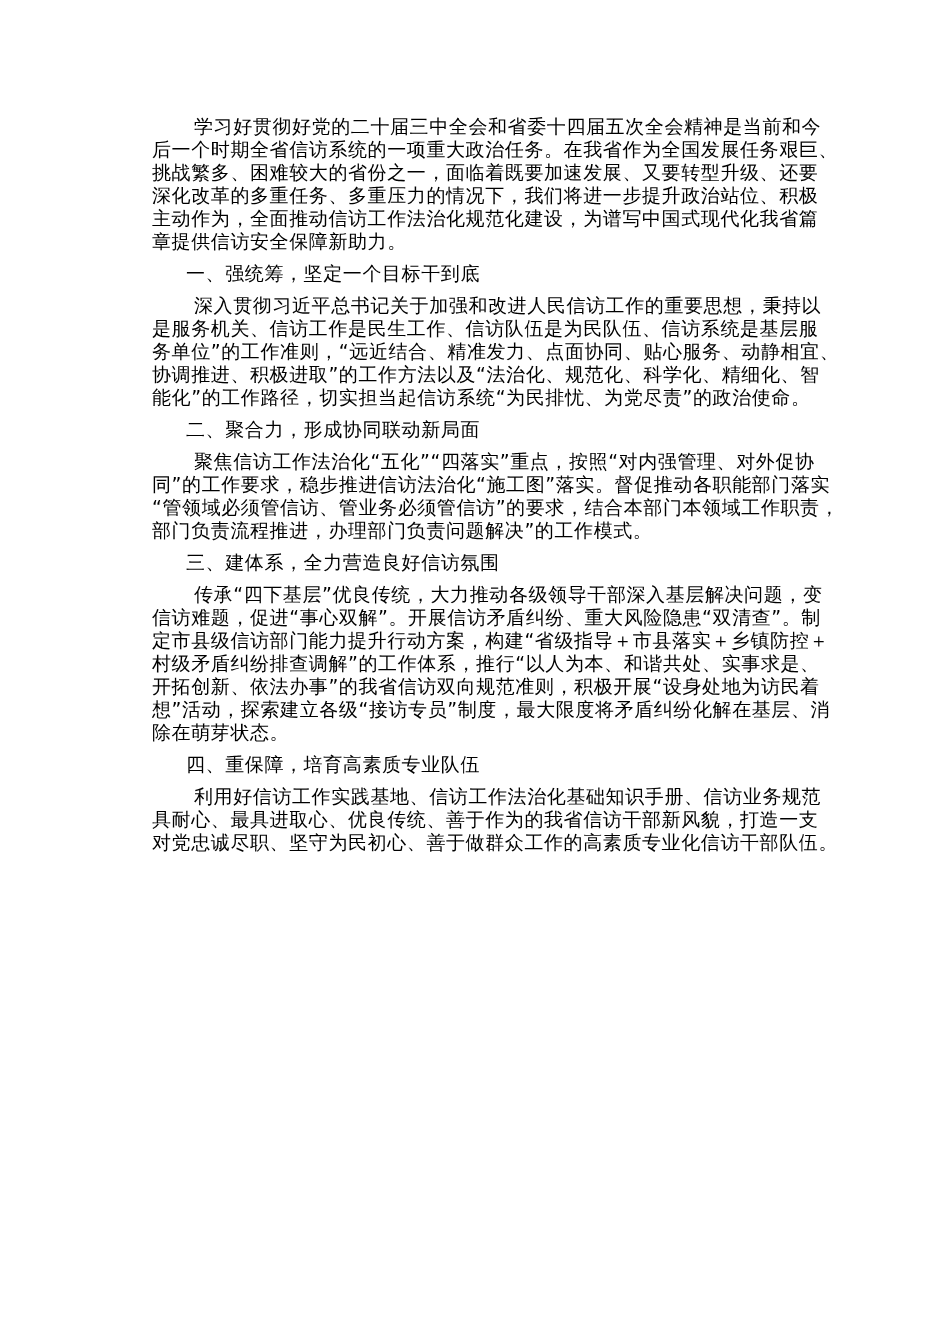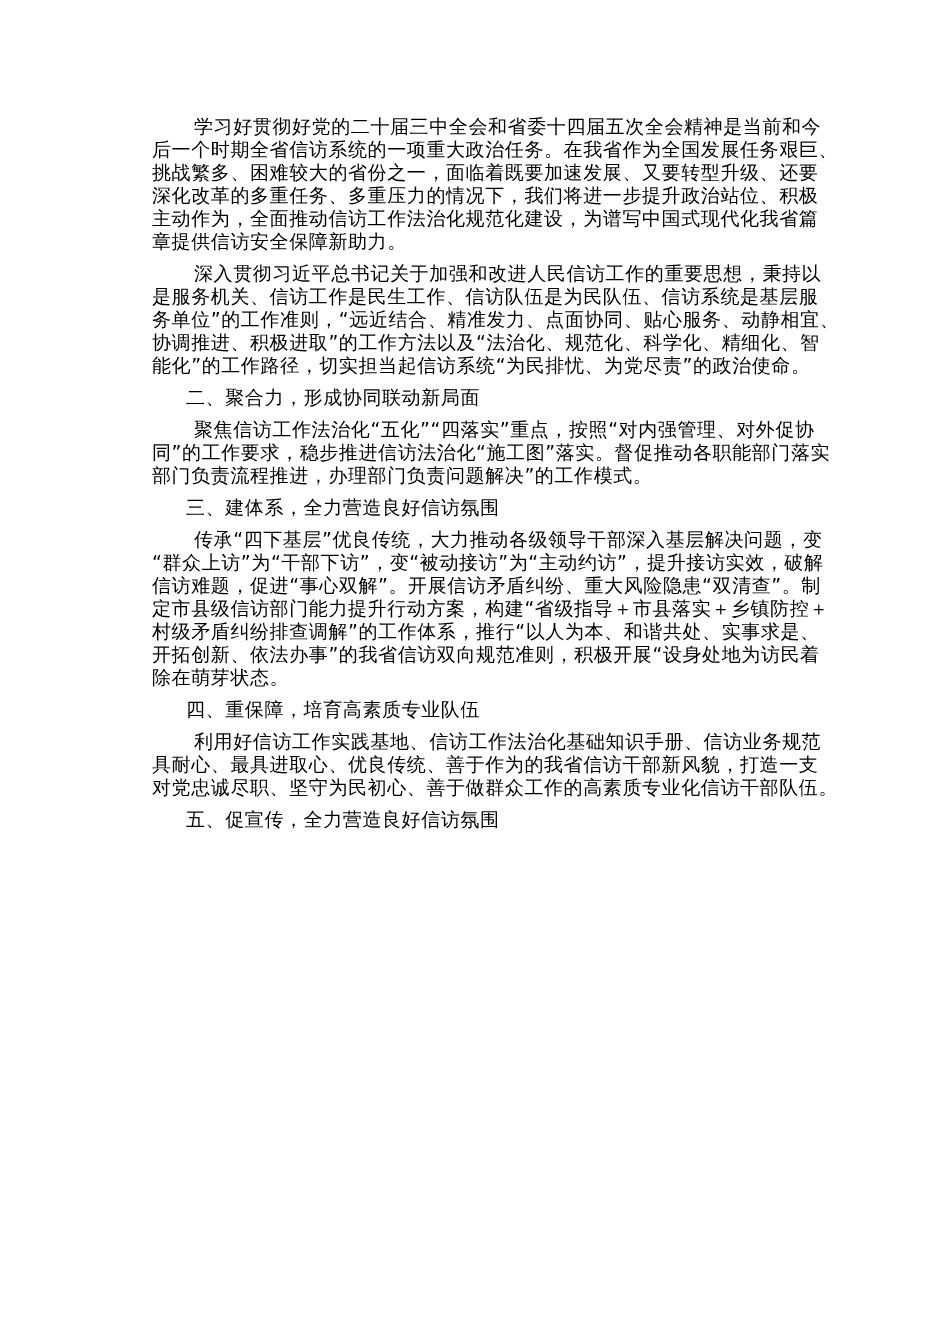--- a/index.html
+++ b/index.html
@@ -49,60 +49,61 @@
 
   <div class="para">
     <span class="line indent">学习好贯彻好党的二十届三中全会和省委十四届五次全会精神是当前和今</span>
     <span class="line">后一个时期全省信访系统的一项重大政治任务。在我省作为全国发展任务艰巨、</span>
     <span class="line">挑战繁多、困难较大的省份之一，面临着既要加速发展、又要转型升级、还要</span>
     <span class="line">深化改革的多重任务、多重压力的情况下，我们将进一步提升政治站位、积极</span>
     <span class="line">主动作为，全面推动信访工作法治化规范化建设，为谱写中国式现代化我省篇</span>
     <span class="line">章提供信访安全保障新助力。</span>
   </div>
 
+  <div class="heading">
+    <span class="line">一、强统筹，坚定一个目标干到底</span>
+  </div>
 
   <div class="para">
     <span class="line indent">深入贯彻习近平总书记关于加强和改进人民信访工作的重要思想，秉持以</span>
     <span class="line">是服务机关、信访工作是民生工作、信访队伍是为民队伍、信访系统是基层服</span>
     <span class="line">务单位”的工作准则，“远近结合、精准发力、点面协同、贴心服务、动静相宜、</span>
     <span class="line">协调推进、积极进取”的工作方法以及“法治化、规范化、科学化、精细化、智</span>
     <span class="line">能化”的工作路径，切实担当起信访系统“为民排忧、为党尽责”的政治使命。</span>
   </div>
 
   <div class="heading">
     <span class="line">二、聚合力，形成协同联动新局面</span>
   </div>
 
   <div class="para">
     <span class="line indent">聚焦信访工作法治化“五化”“四落实”重点，按照“对内强管理、对外促协</span>
     <span class="line">同”的工作要求，稳步推进信访法治化“施工图”落实。督促推动各职能部门落实</span>
+    <span class="line">“管领域必须管信访、管业务必须管信访”的要求，结合本部门本领域工作职责，</span>
     <span class="line">部门负责流程推进，办理部门负责问题解决”的工作模式。</span>
   </div>
 
   <div class="heading">
     <span class="line">三、建体系，全力营造良好信访氛围</span>
   </div>
 
   <div class="para">
     <span class="line indent">传承“四下基层”优良传统，大力推动各级领导干部深入基层解决问题，变</span>
-    <span class="line">“群众上访”为“干部下访”，变“被动接访”为“主动约访”，提升接访实效，破解</span>
     <span class="line">信访难题，促进“事心双解”。开展信访矛盾纠纷、重大风险隐患“双清查”。制</span>
     <span class="line">定市县级信访部门能力提升行动方案，构建“省级指导＋市县落实＋乡镇防控＋</span>
     <span class="line">村级矛盾纠纷排查调解”的工作体系，推行“以人为本、和谐共处、实事求是、</span>
     <span class="line">开拓创新、依法办事”的我省信访双向规范准则，积极开展“设身处地为访民着</span>
+    <span class="line">想”活动，探索建立各级“接访专员”制度，最大限度将矛盾纠纷化解在基层、消</span>
     <span class="line">除在萌芽状态。</span>
   </div>
 
   <div class="heading">
     <span class="line">四、重保障，培育高素质专业队伍</span>
   </div>
 
   <div class="para">
     <span class="line indent">利用好信访工作实践基地、信访工作法治化基础知识手册、信访业务规范</span>
     <span class="line">具耐心、最具进取心、优良传统、善于作为的我省信访干部新风貌，打造一支</span>
     <span class="line">对党忠诚尽职、坚守为民初心、善于做群众工作的高素质专业化信访干部队伍。</span>
   </div>
 
-  <div class="heading">
-    <span class="line">五、促宣传，全力营造良好信访氛围</span>
-  </div>
 
 </div>
 
 </body></html>

